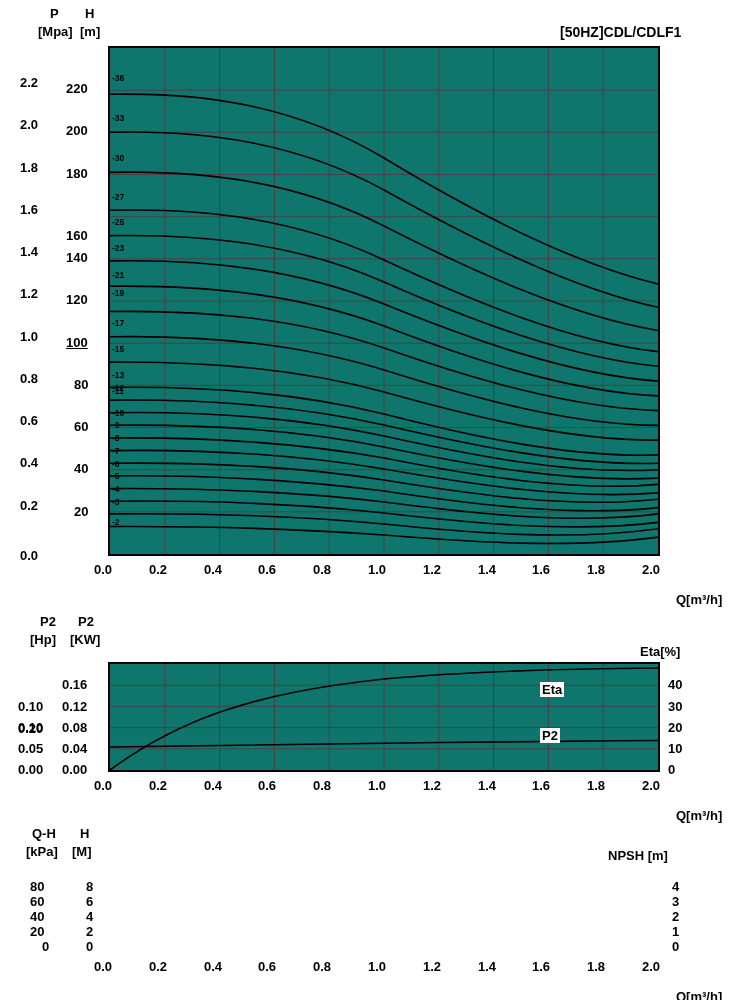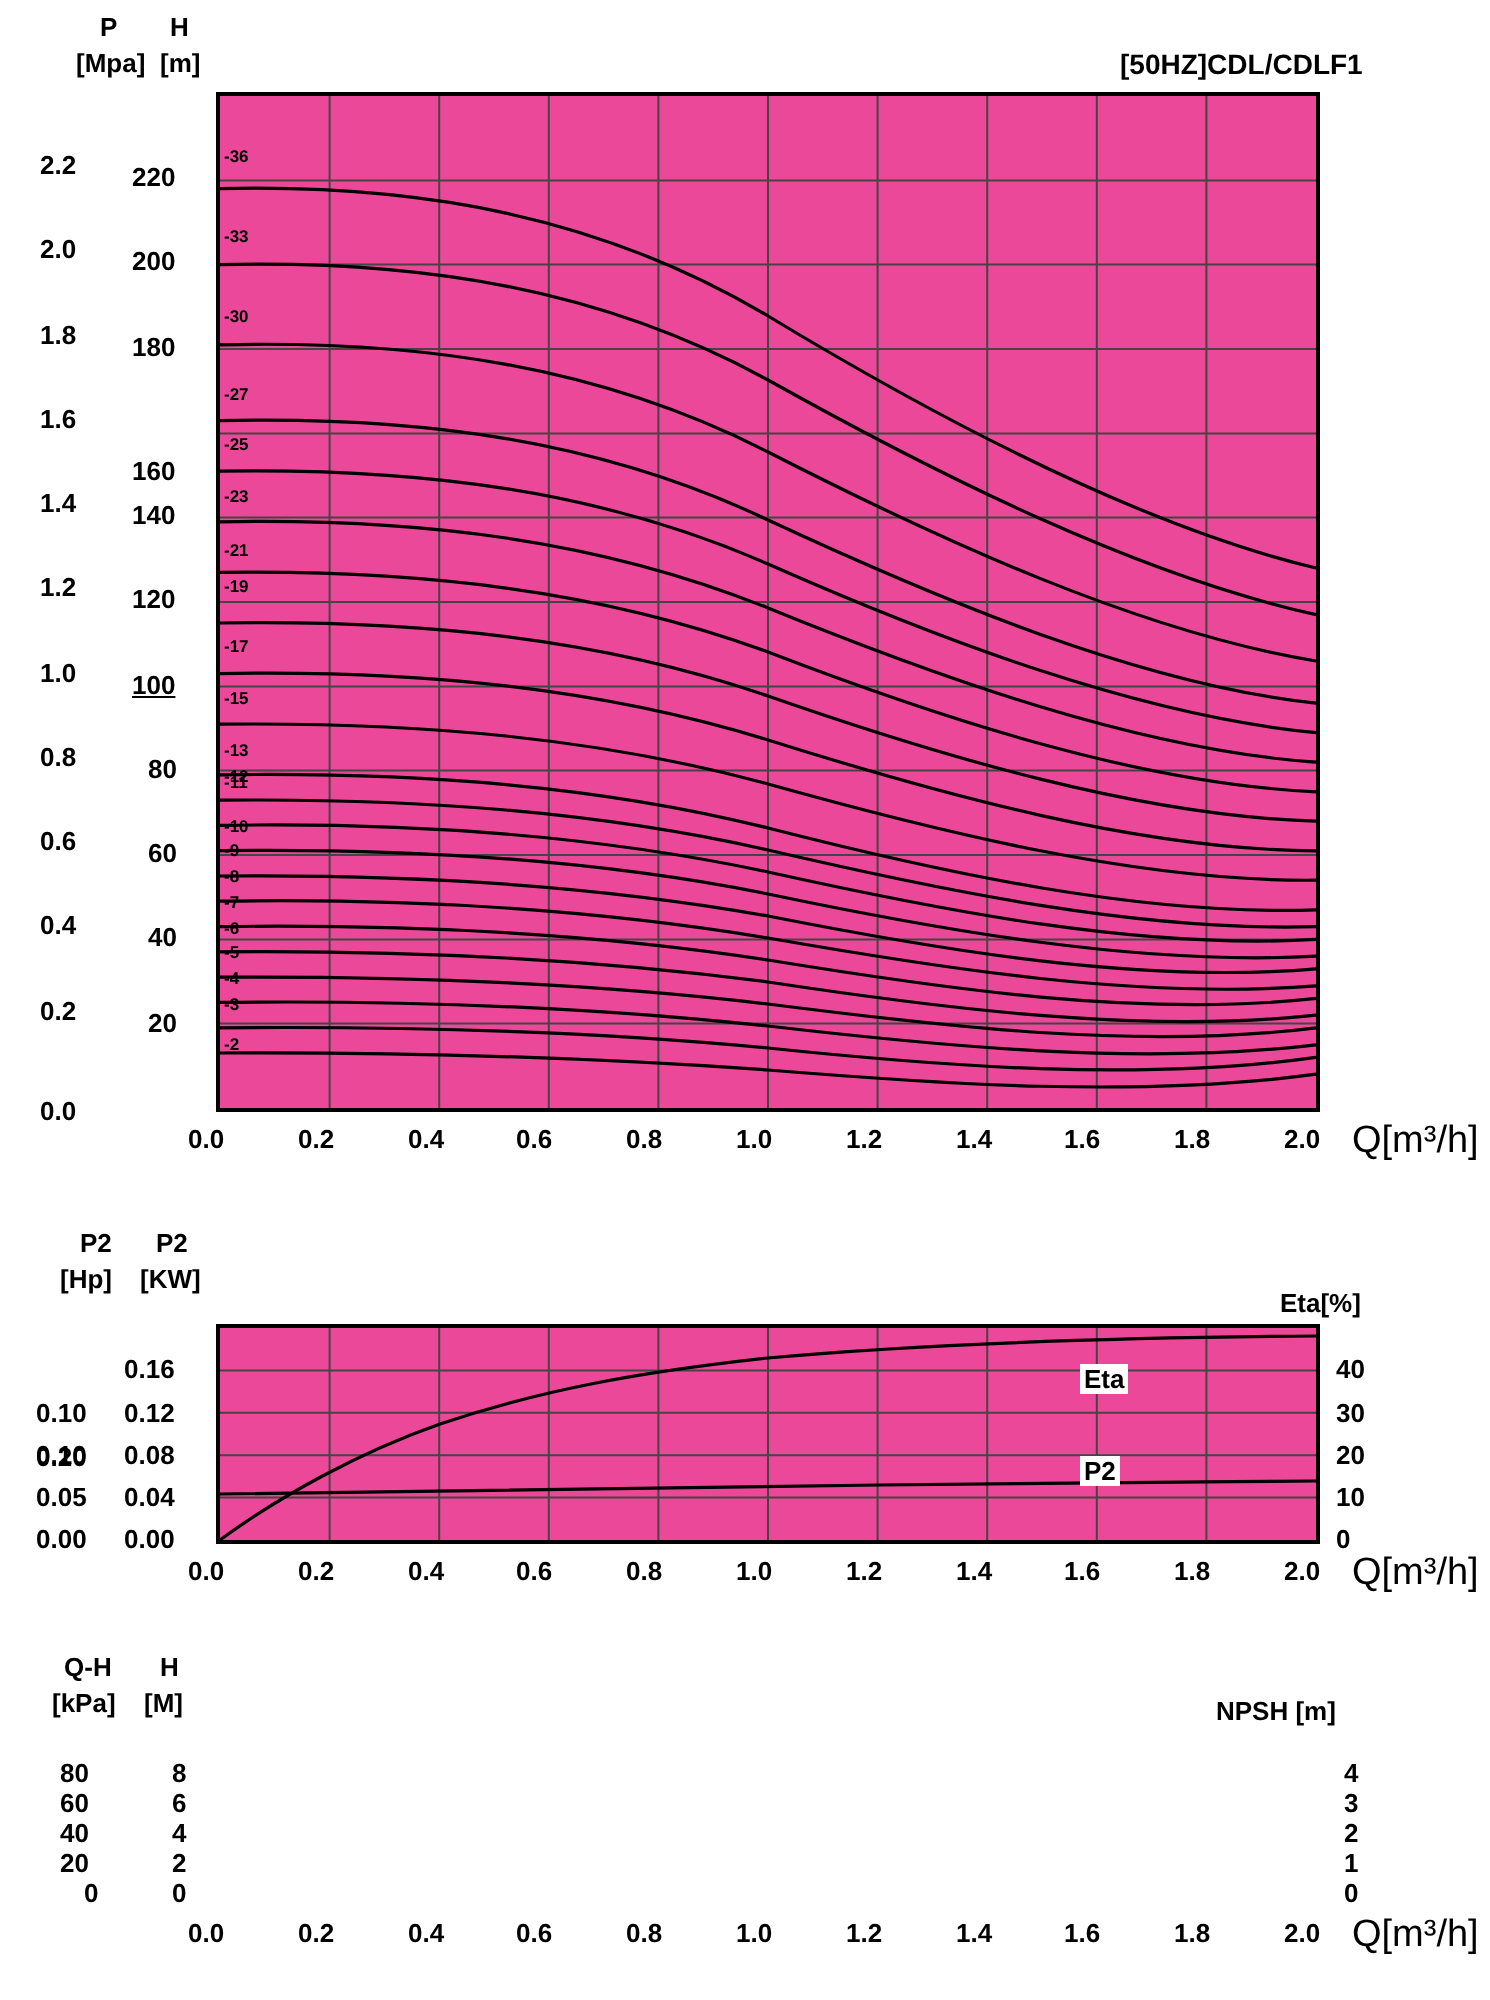--- a/index.html
+++ b/index.html
@@ -1,24 +1,24 @@
 <!DOCTYPE html>
 <html><head>
 <meta charset="utf-8">
 <style>
   html,body{margin:0;padding:0;background:#fff;}
   body{width:745px;height:1000px;font-family:"Liberation Sans",sans-serif;color:#000;position:relative;overflow:hidden;}
   .chart{position:absolute;}
-  .plot{position:absolute;border:2px solid #000;box-sizing:border-box;background:#ec4899;}
+  .plot{position:absolute;border:2px solid #000;box-sizing:border-box;background:#0f766e;}
   .lbl{position:absolute;font-size:13px;white-space:nowrap;}
   .lbl.b{font-weight:bold;}
   .tick{position:absolute;font-size:13px;font-weight:bold;white-space:nowrap;}
   .curvelbl{position:absolute;font-size:8.5px;white-space:nowrap;font-weight:bold;}
   svg{position:absolute;top:0;left:0;overflow:visible;}
-  .axis-title{position:absolute;font-size:19px;font-weight:normal;white-space:nowrap;}
+  .axis-title{position:absolute;font-size:13px;font-weight:bold;white-space:nowrap;margin-top:32px;}
   .inlabel{position:absolute;font-size:13px;font-weight:bold;white-space:nowrap;background:#fff;padding:0 2px;}
 </style>
 </head>
 <body>
 
 <div class="chart" style="left:0;top:0;width:745px;height:600px;">
 
   <div class="lbl b" style="left:50px;top:6px;">P</div>
   <div class="lbl b" style="left:38px;top:24px;">[Mpa]</div>
   <div class="lbl b" style="left:85px;top:6px;">H</div>

